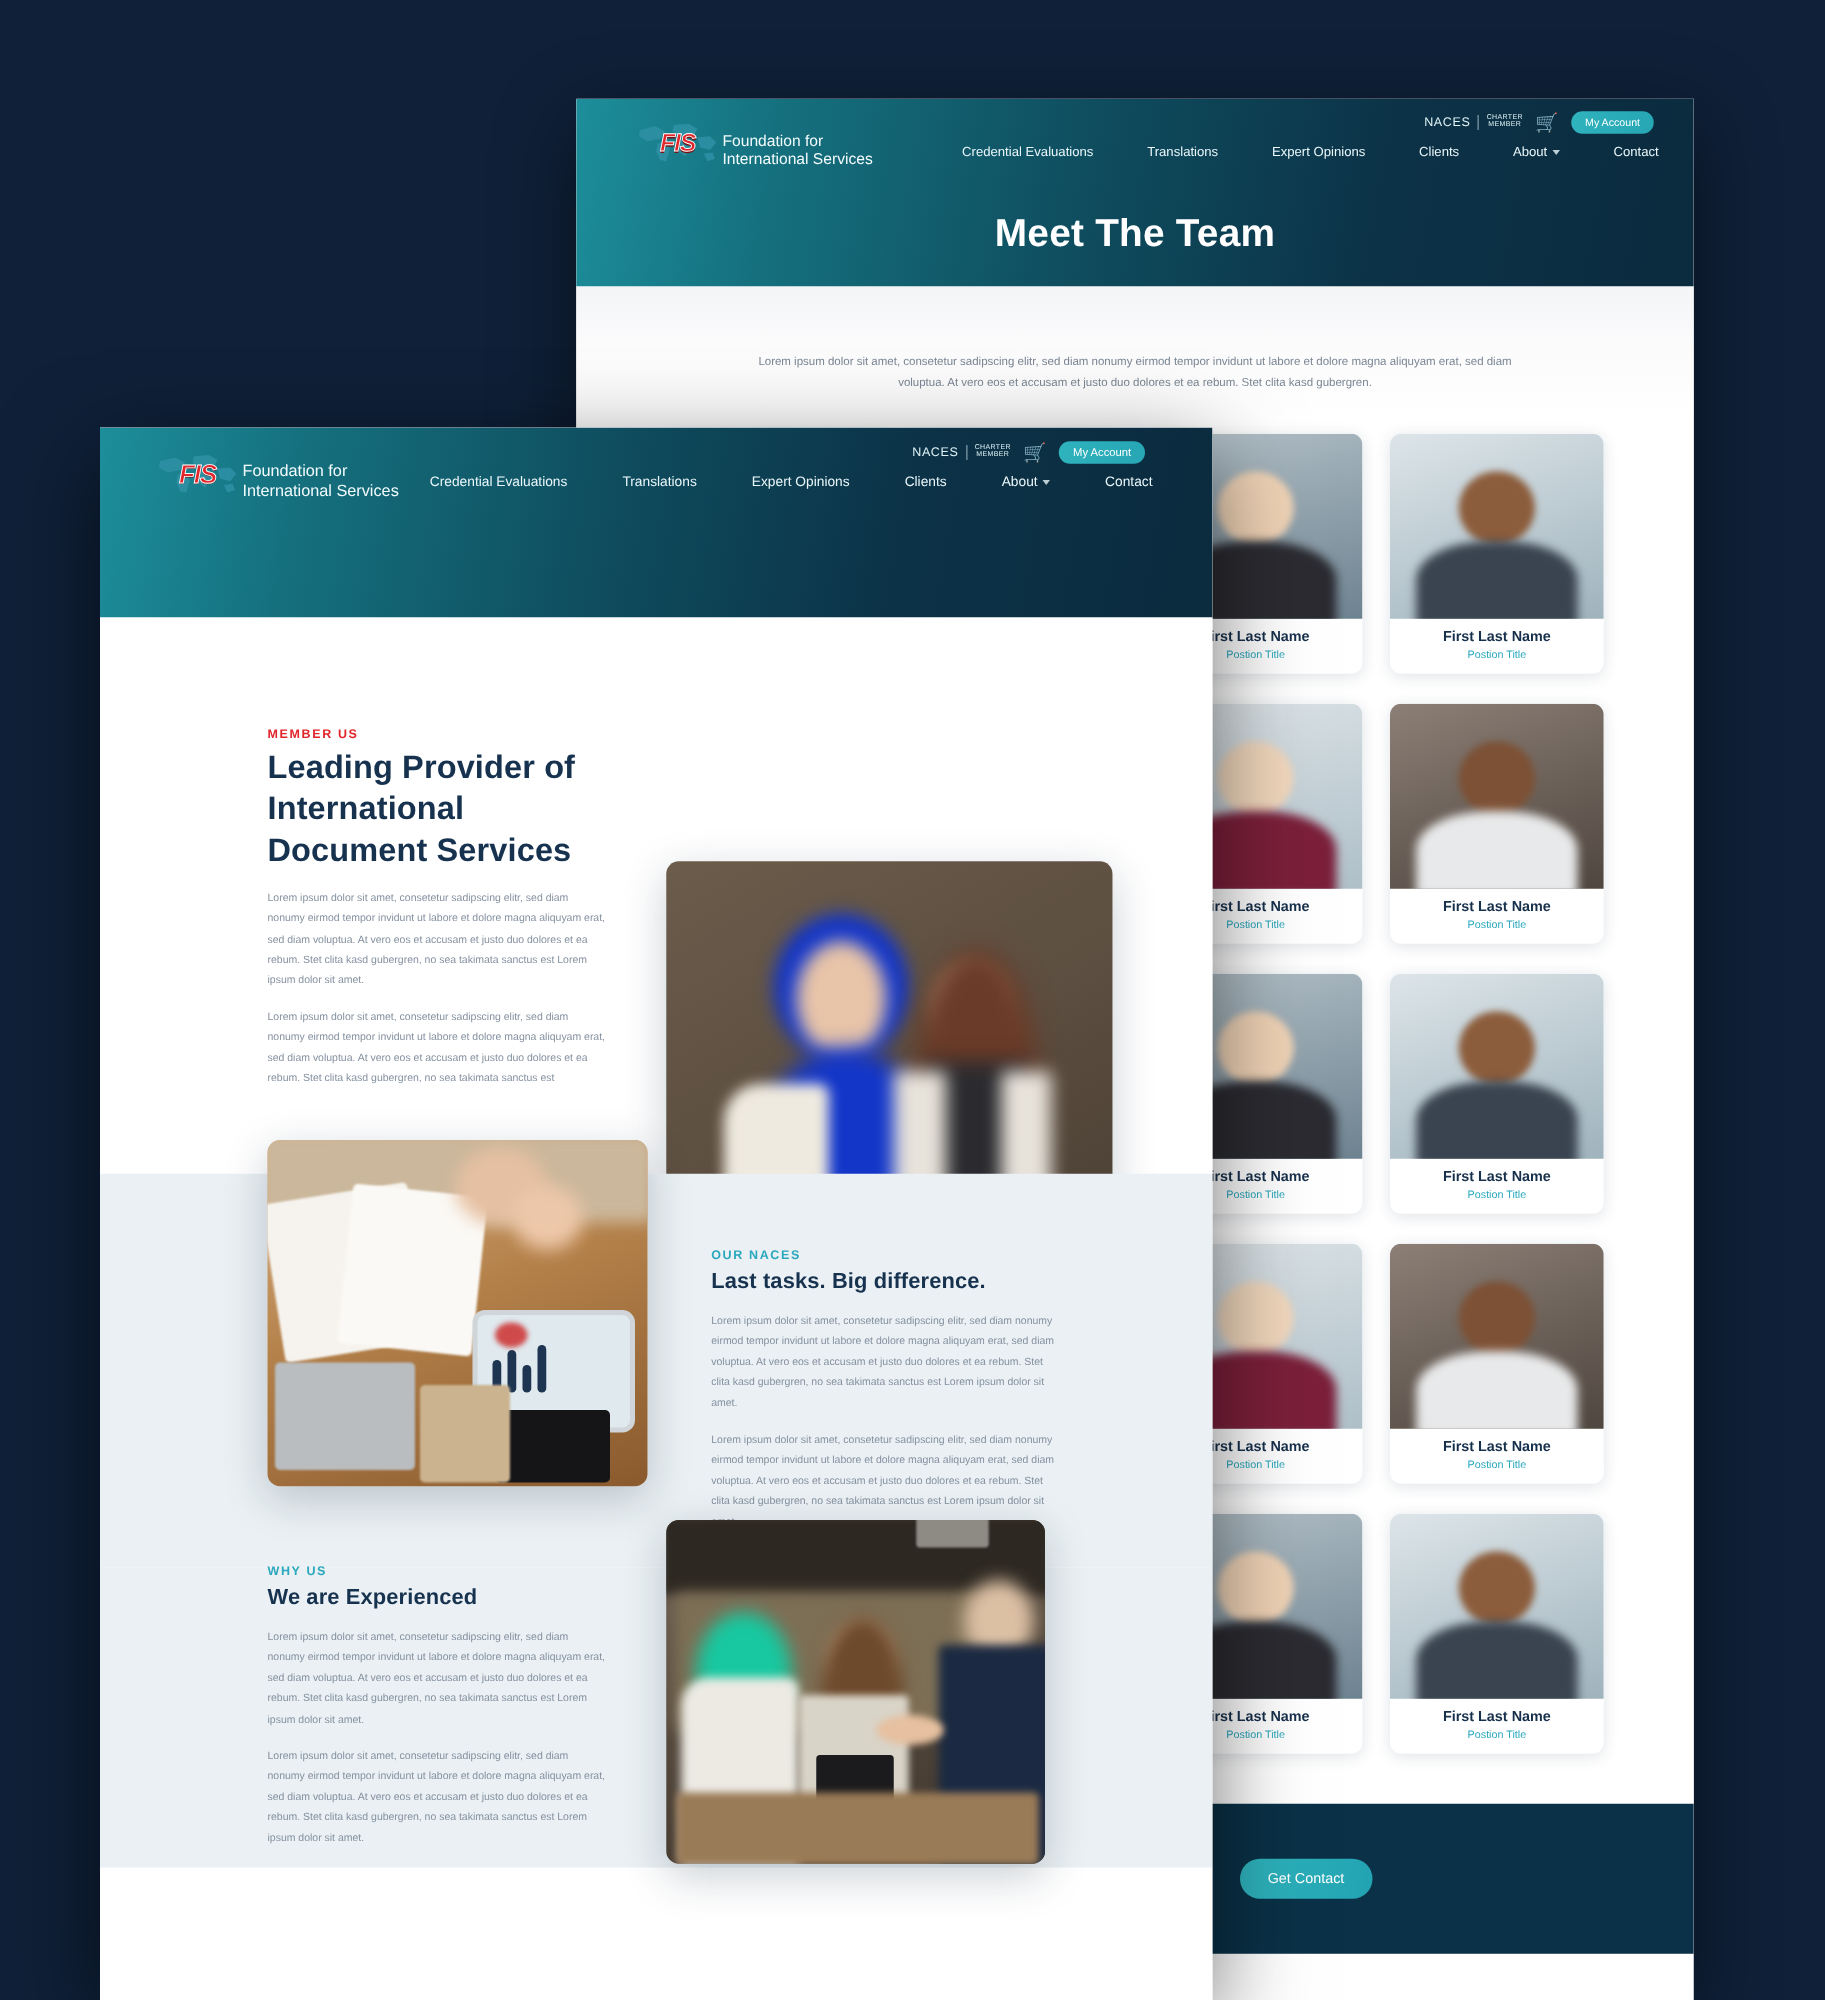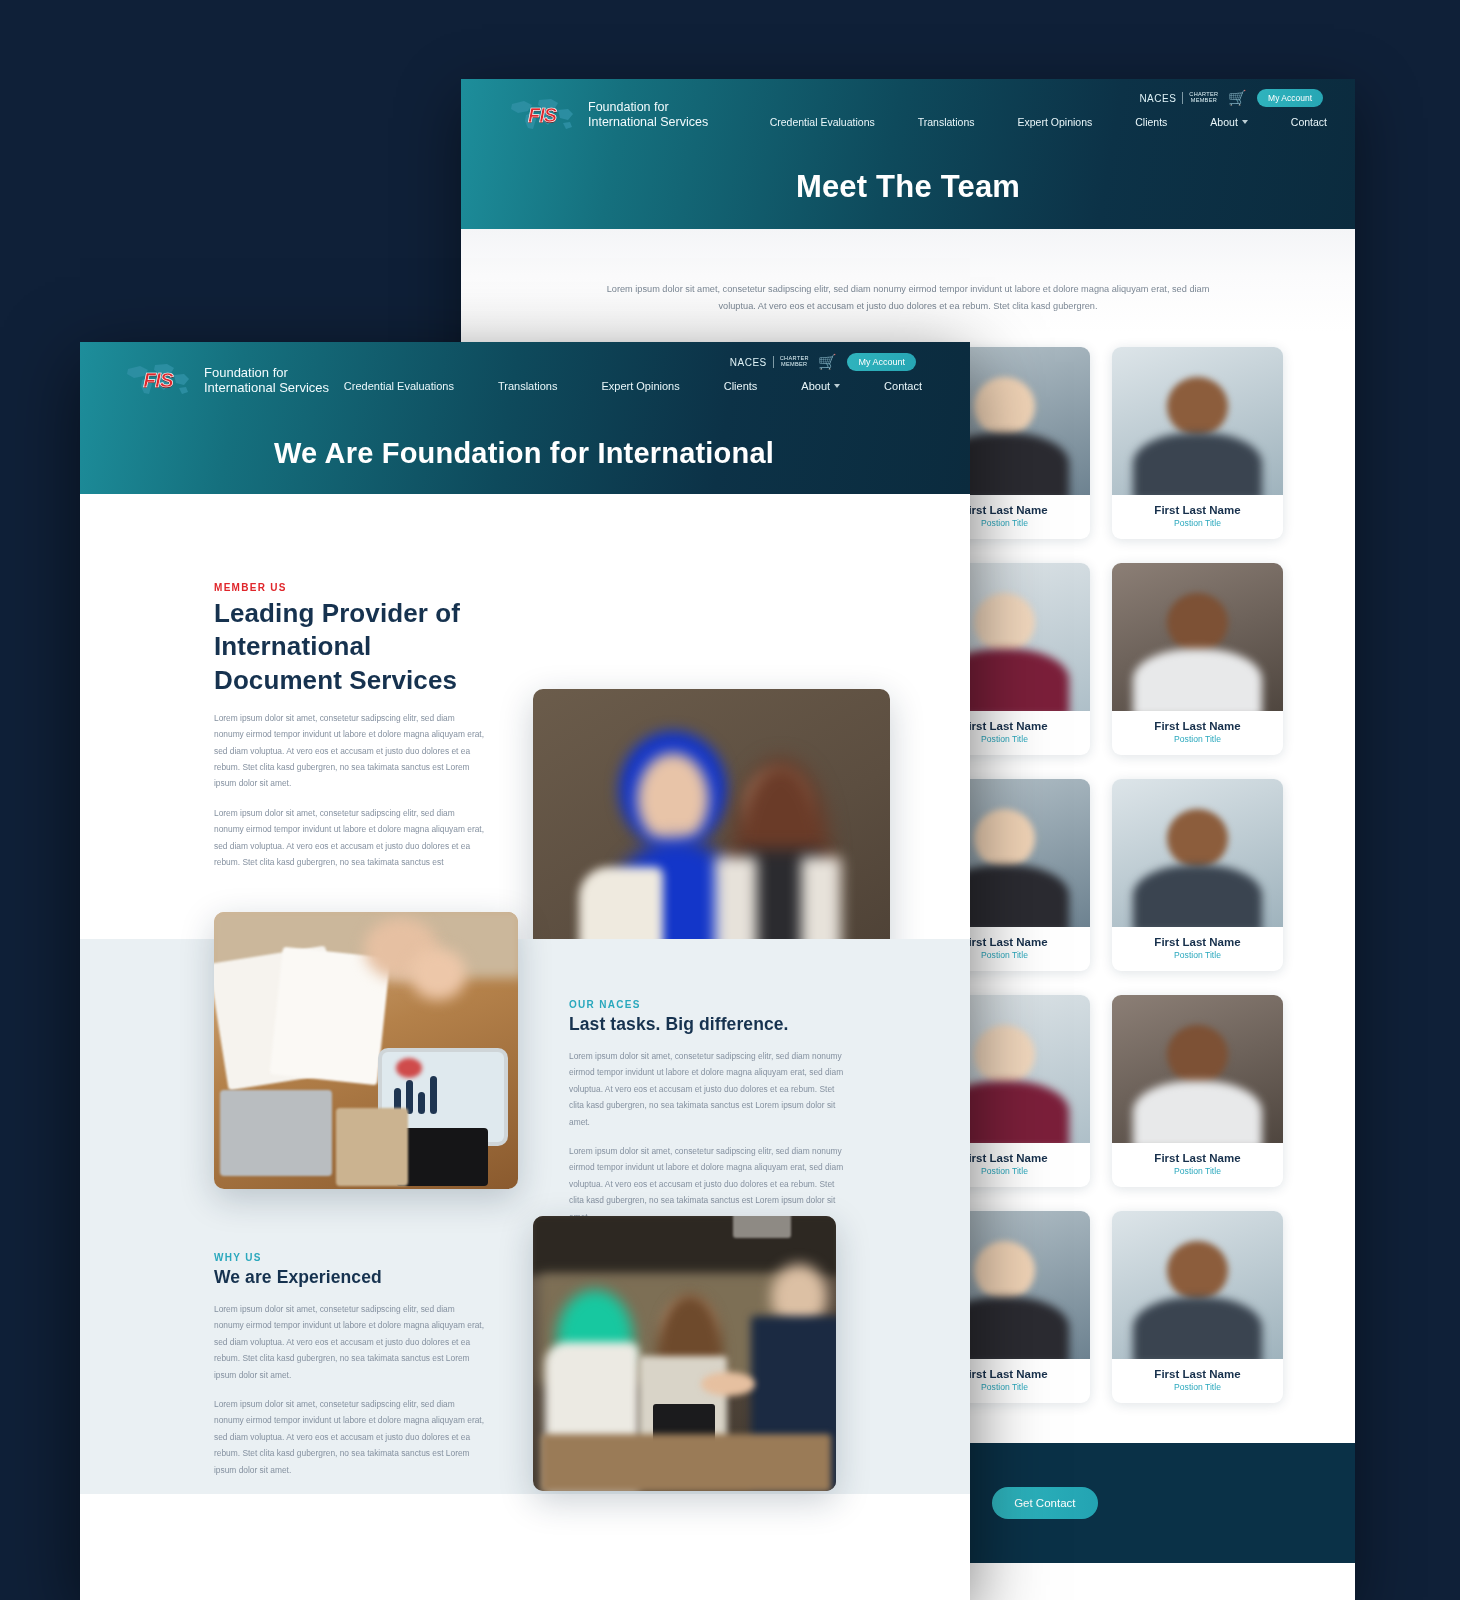--- a/index.html
+++ b/index.html
@@ -27,21 +27,21 @@
 
   
   .site-header {
     position:relative;
     background:linear-gradient(100deg,#1d8e9b 0%, #15707e 18%, #0e4a5c 48%, #0c3247 72%, #0b2b3e 100%);
     color:#fff;
     overflow:hidden;
   }
   .hdr-inner { position:relative; height:100%; }
 
-  .brand { position:absolute; display:flex; align-items:center; gap:10px; }
+  .brand { position:absolute; display:flex; align-items:flex-end; }
   .globe {
     position:relative; width:72px; height:40px;
     display:flex; align-items:center; justify-content:center;
   }
   .globe svg { position:absolute; inset:0; width:100%; height:100%; }
   .fis-word {
     position:relative; z-index:2;
     font-weight:bold; font-style:italic; letter-spacing:-1px;
     color:#e0262b; -webkit-text-stroke:0.7px #fff;
     text-shadow:0 1px 0 #7a0f12;
@@ -493,21 +493,20 @@
           </a>
         <a href="#">
             <span>About</span>
             <i class="caret"></i>
           </a>
         <a href="#">
             <span>Contact</span>
           </a>
       </nav>
 
-      <h1 class="hero-title" style="top:95px; font-size:29px; text-align:left; left:194px;">We Are Foundation for International</h1>
     </div>
   </header>
 
   <section class="sec-white" style="height:445px; position:relative;">
     <div style="position:absolute; left:134px; top:88px; width:272px;">
       <div class="eyebrow red">MEMBER US</div>
       <h2 class="h-title" style="font-size:26px; line-height:1.28;">Leading Provider of International Document Services</h2>
       <p class="body-p">Lorem ipsum dolor sit amet, consetetur sadipscing elitr, sed diam nonumy eirmod tempor invidunt ut labore et dolore magna aliquyam erat, sed diam voluptua. At vero eos et accusam et justo duo dolores et ea rebum. Stet clita kasd gubergren, no sea takimata sanctus est Lorem ipsum dolor sit amet.</p>
       <p class="body-p">Lorem ipsum dolor sit amet, consetetur sadipscing elitr, sed diam nonumy eirmod tempor invidunt ut labore et dolore magna aliquyam erat, sed diam voluptua. At vero eos et accusam et justo duo dolores et ea rebum. Stet clita kasd gubergren, no sea takimata sanctus est</p>
     </div>

